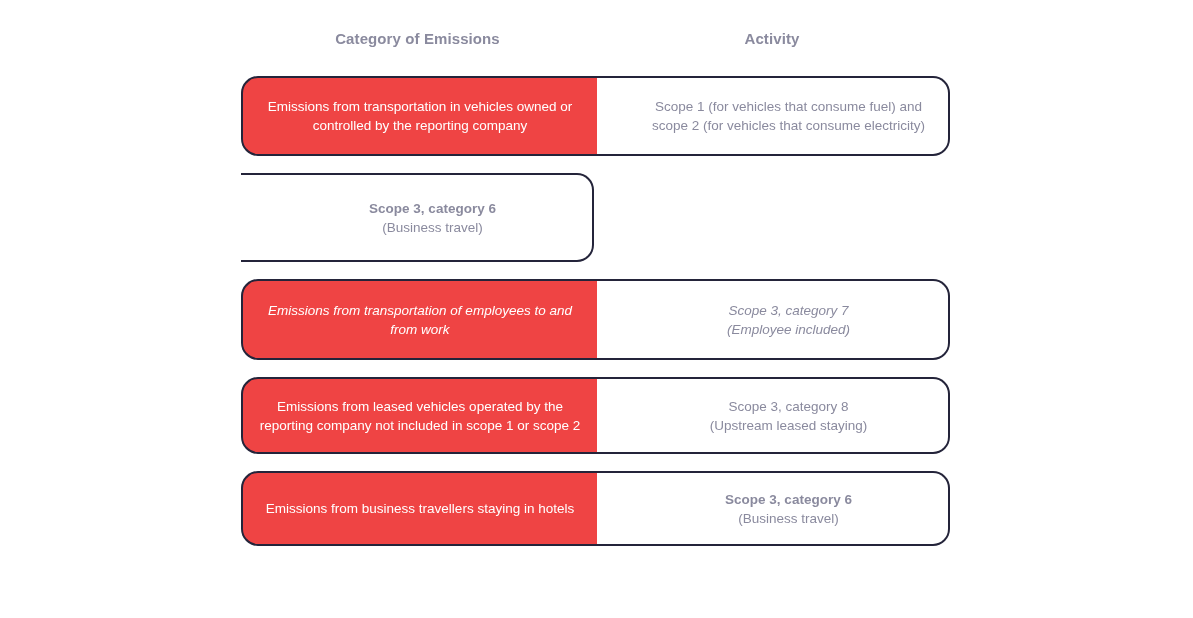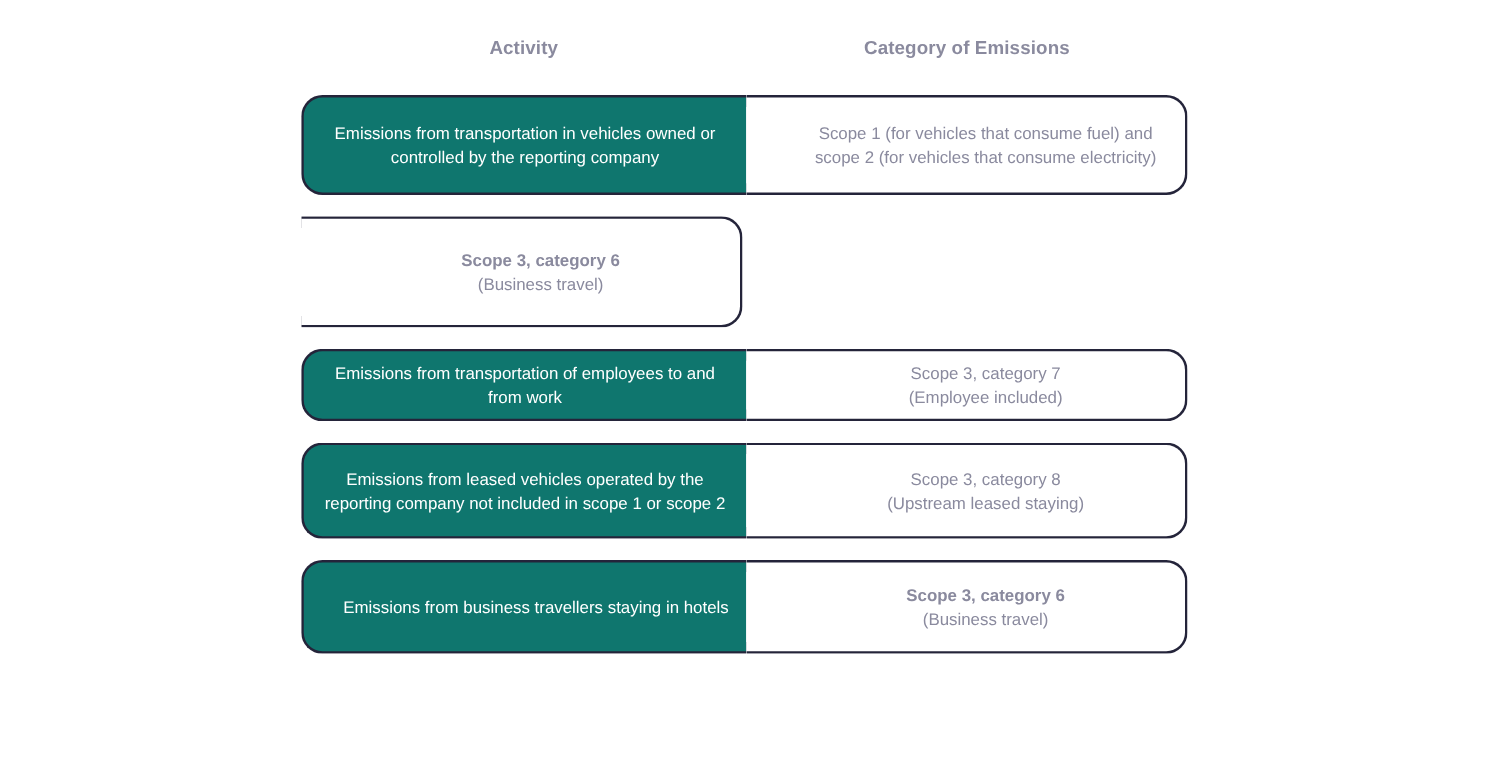--- a/index.html
+++ b/index.html
@@ -52,27 +52,27 @@
     margin-bottom: 17px;
     border-radius: 17px;
     background: #ffffff;
   }
   .row:last-of-type { margin-bottom: 0; }
 
   
   .cell-activity {
     width: 356px;
     box-sizing: border-box;
-    background: #0f766e;
+    background: #ef4444;
     border: 2px solid #24243a;
     border-right: none;
     border-radius: 17px 0 0 17px;
     display: flex;
     align-items: center;
-    justify-content: flex-end;
+    justify-content: center;
     padding: 10px 14px;
   }
   .cell-activity .txt {
     color: #ffffff;
     font-size: 13.5px;
     line-height: 19px;
     text-align: center;
   }
 
   
@@ -94,41 +94,41 @@
     font-size: 13.5px;
     line-height: 19px;
     text-align: center;
     margin-left: 32px;
   }
   .cell-category .line.bold { font-weight: bold; }
 
   
   .row.r1 .cell-activity, .row.r1 .cell-category { height: 80px; }
   .row.r2 .cell-activity, .row.r2 .cell-category { height: 89px; }
-  .row.r3 .cell-activity, .row.r3 .cell-category { height: 58px; }
+  .row.r3 .cell-activity, .row.r3 .cell-category { height: 81px; font-style: italic; }
   .row.r4 .cell-activity, .row.r4 .cell-category { height: 77px; }
   .row.r5 .cell-activity, .row.r5 .cell-category { height: 75px; }
 
   
   .source {
     margin-top: 20px;
     font-size: 16px;
     color: #8a8a9e;
     letter-spacing: 0.15px;
   }
 </style>
 </head>
 <body>
 
 <div class="page">
   <div class="table-wrap">
 
     <div class="header-row">
+      <div class="header-cell category">Category of Emissions</div>
       <div class="header-cell activity">Activity</div>
-      <div class="header-cell category">Category of Emissions</div>
     </div>
 
     <div class="row r1">
       <div class="cell-activity">
         <span class="txt">Emissions from transportation in vehicles owned or controlled by the reporting company</span>
       </div>
       <div class="cell-category">
         <span class="line">Scope 1 (for vehicles that consume fuel) and scope 2 (for vehicles that consume electricity)</span>
       </div>
     </div>

